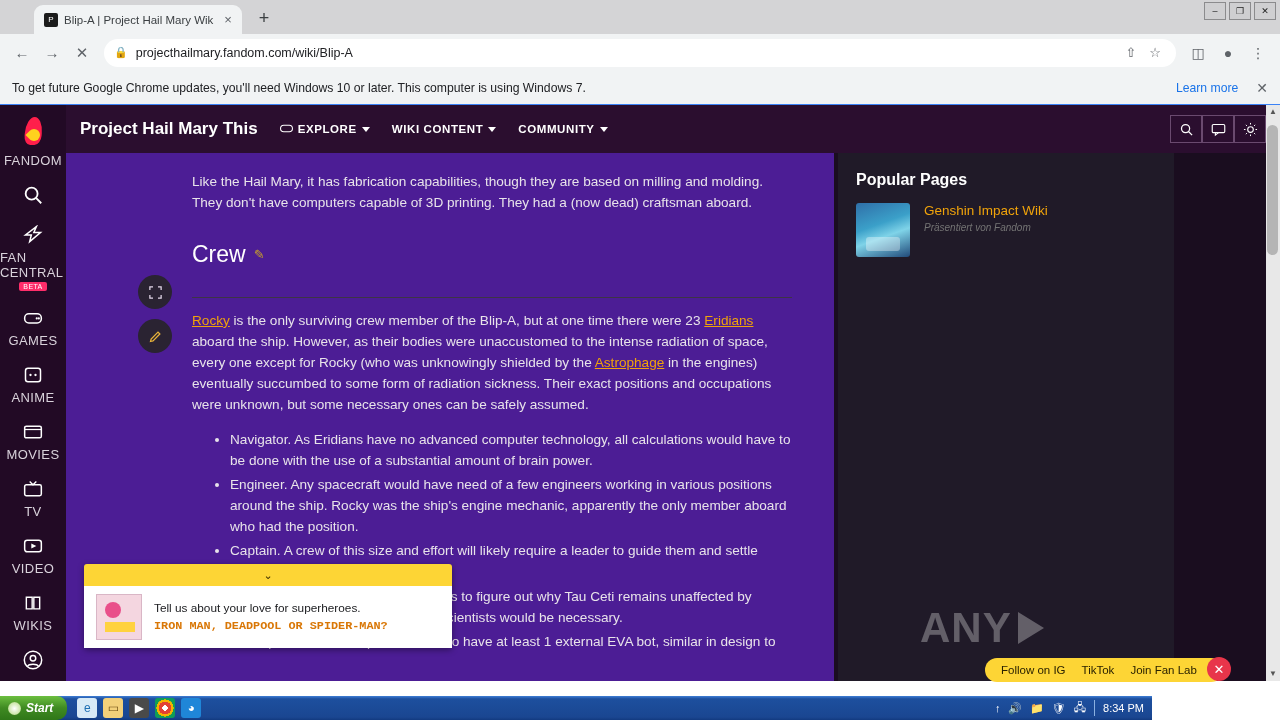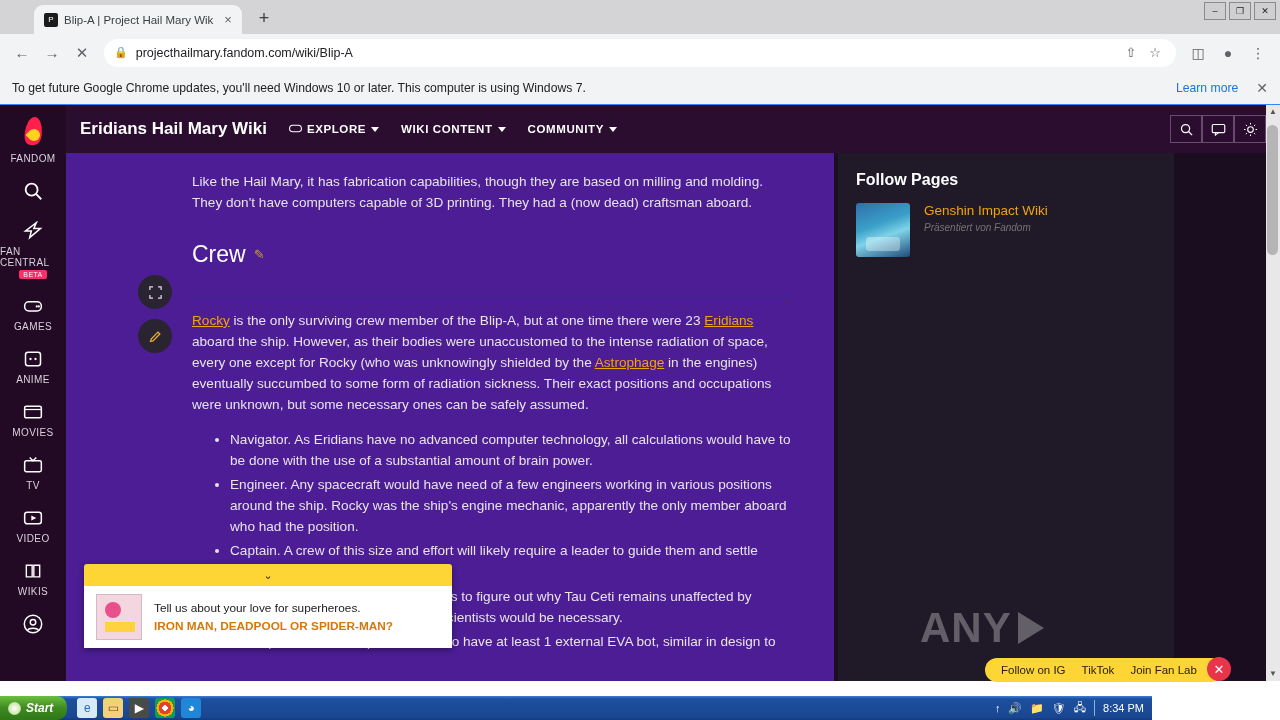--- a/index.html
+++ b/index.html
@@ -52,21 +52,21 @@
   
   .page { position:relative; width:1280px; height:576px; background:#1a0d1f; overflow:hidden; }
 
   .fandom-rail {
     position:absolute; left:0; top:0; width:66px; height:576px; background:#220a25;
     display:flex; flex-direction:column; align-items:center; padding-top:6px; gap:2px;
   }
   .rail-item { width:66px; display:flex; flex-direction:column; align-items:center; gap:2px; padding:6px 0; }
   .rail-ico { width:26px; height:26px; display:flex; align-items:center; justify-content:center;
       color:#fff; font-size:16px; }
-  .rail-lbl { font-size:10px; color:#d9d2db; letter-spacing:.4px; }
+  .rail-lbl { font-size:13px; color:#d9d2db; letter-spacing:.4px; }
   .rail-badge { background:#ff2d6a; color:#fff; font-size:7px; padding:1px 4px; border-radius:2px; letter-spacing:.4px; }
   .flame { width:28px; height:34px; position:relative; }
   .flame:before {
     content:""; position:absolute; left:6px; top:0; width:17px; height:28px;
     background:#ff1f4b; border-radius:60% 60% 45% 45%/70% 70% 40% 40%;
     transform:skewX(-5deg);
   }
   .flame:after {
     content:""; position:absolute; left:9px; top:12px; width:12px; height:12px; background:#ffd21e;
     border-radius:50% 50% 50% 0; transform:rotate(45deg);
@@ -131,21 +131,21 @@
     position:absolute; left:84px; top:564px; width:368px; height:84px; background:#fdd535;
     border-radius:3px; box-shadow:0 2px 6px rgba(0,0,0,.4);
   }
   .promo .top { height:22px; display:flex; align-items:center; justify-content:center; color:#3d3000; font-size:11px; }
   .promo .body { background:#fff; height:62px; display:flex; align-items:center; gap:12px; padding:0 12px; }
   .promo .thumb { width:46px; height:46px; background:#f4d6e0; border:1px solid #d9b6c6; position:relative; }
   .promo .thumb:before { content:""; position:absolute; left:8px; top:7px; width:16px; height:16px;
      background:#e94f8a; border-radius:50%; }
   .promo .thumb:after { content:""; position:absolute; left:8px; bottom:7px; width:30px; height:10px; background:#ffd23f; }
   .promo .t1 { font-size:11.8px; color:#202124; }
-  .promo .t2 { font-size:11.8px; color:#d97706; font-weight:bold; margin-top:4px; text-transform:uppercase; }
+  .promo .t2 { font-size:11.8px; color:#d97706; font-weight:bold; margin-top:4px; text-transform:uppercase;font-family:Liberation Mono, monospace; }
 
   .follow {
     position:absolute; left:985px; top:658px; height:24px; background:#fdd535; border-radius:12px;
     display:flex; align-items:center; gap:16px; padding:0 26px 0 16px; font-size:11.5px; color:#2a2200;
   }
   .follow .close { position:absolute; right:-8px; top:-1px; width:24px; height:24px; border-radius:50%;
      background:#e8354a; color:#fff; font-size:13px; display:flex; align-items:center; justify-content:center; }
 
   
   .taskbar { position:absolute; left:0; bottom:0; width:1152px; height:24px;
@@ -290,21 +290,21 @@
         <svg width="22" height="22" viewBox="0 0 24 24">
             <circle cx="12" cy="12" r="9.5" fill="none" stroke="#fff" stroke-width="1.6"></circle>
             <circle cx="12" cy="10" r="3" fill="none" stroke="#fff" stroke-width="1.6"></circle>
             <path d="M6 19c1.5-3 10.5-3 12 0" fill="none" stroke="#fff" stroke-width="1.6"></path>
           </svg>
       </span>
     </div>
   </div>
 
   <div class="wiki-header">
-    <div class="wiki-title">Eridians Hail Mary Wiki</div>
+    <div class="wiki-title">Project Hail Mary This</div>
     <div class="wnav">
       <a>
         <span>
           <svg width="13" height="11" viewBox="0 0 24 18">
               <rect x="1" y="3" width="22" height="12" rx="6" fill="none" stroke="#fff" stroke-width="2"></rect>
             </svg>
         </span>
         <span>EXPLORE</span>
         <span class="caret"></span>
       </a>
@@ -376,21 +376,21 @@
     </div>
     <div class="fbtn">
       <svg width="15" height="15" viewBox="0 0 24 24" fill="none" stroke="#e8b33a" stroke-width="2">
           <path d="M4 20l4-1 11-11-3-3L5 16z"></path>
         </svg>
     </div>
   </div>
 
   <div class="rightrail">
     <div class="rr-inner">
-      <div class="rr-title">Follow Pages</div>
+      <div class="rr-title">Popular Pages</div>
       <div class="rr-card">
         <div class="rr-thumb"></div>
         <div>
           <div class="rr-name">Genshin Impact Wiki</div>
           <div class="rr-sub">Präsentiert von Fandom</div>
         </div>
       </div>
     </div>
   </div>
 

